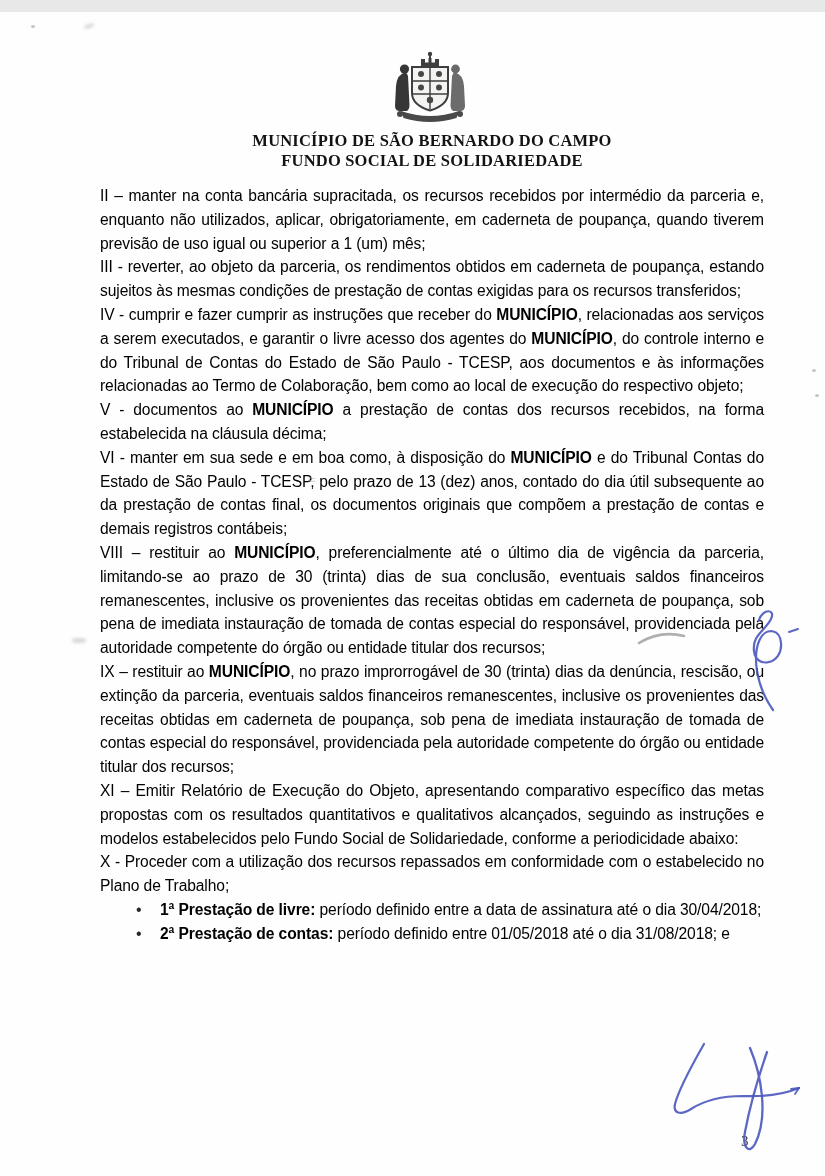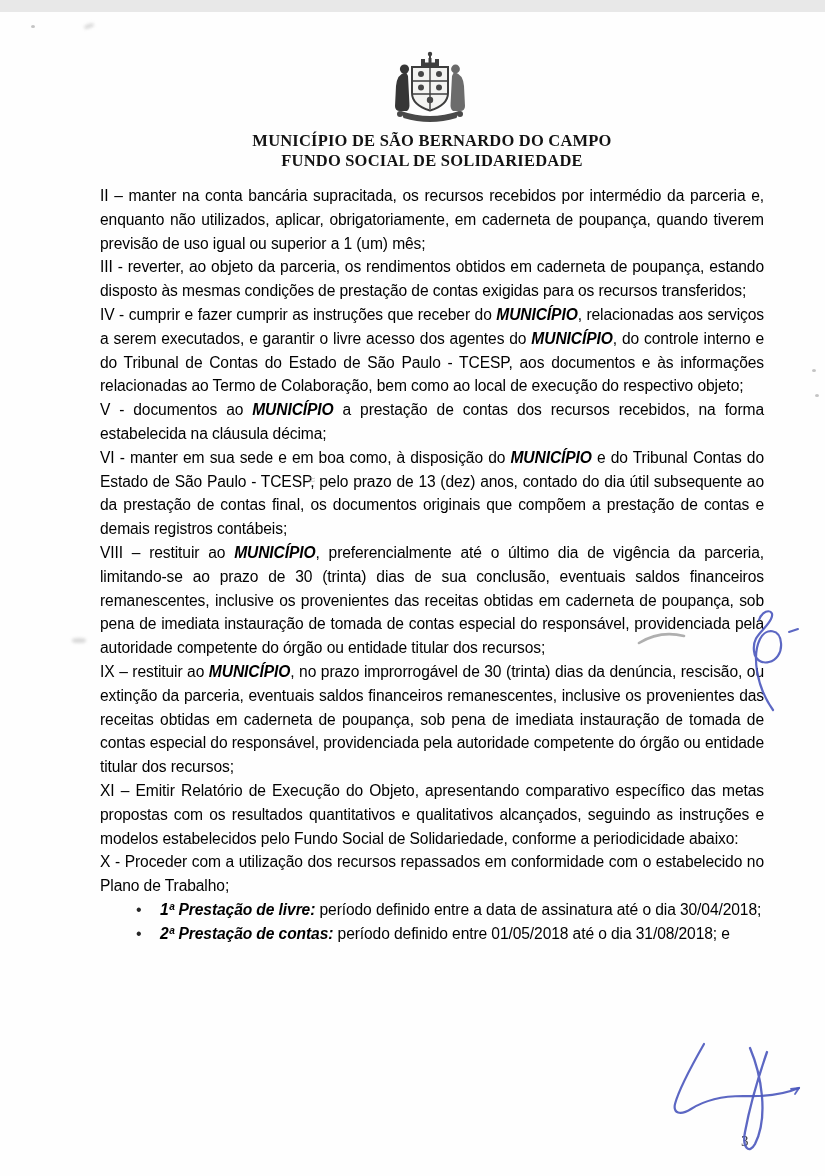--- a/index.html
+++ b/index.html
@@ -16,21 +16,21 @@
     font-weight:bold; font-size:16.5px; line-height:20px; color:#131313;
     letter-spacing:0.2px;
   }
   
   .doc-body {
     position:absolute; left:100px; top:172px; width:664px;
     font-size:15.6px; line-height:23.8px; letter-spacing:-0.1px;
     text-align:justify; color:#000000;
   }
   p.clause { margin:0; }
-  .b { font-weight:bold;font-style:italic; }
+  .b { font-weight:bold; }
   ul.bullets { margin:0; padding:0; list-style:none; }
   ul.bullets li { position:relative; padding-left:60px; text-align:justify; }
   ul.bullets li::before {
     content:"\2022"; position:absolute; left:36px; top:0;
     font-size:16px; color:#262626;
   }
   
   .pagenum {
     position:absolute; left:741px; top:1121px;
     font-family:"Liberation Serif", serif; font-size:15px; color:#3d3d46;
@@ -77,21 +77,21 @@
   </svg>
 
   <div class="header-titles">
     <div>MUNICÍPIO DE SÃO BERNARDO DO CAMPO</div>
     <div>FUNDO SOCIAL DE SOLIDARIEDADE</div>
   </div>
 
   <div class="doc-body">
     <div>
         <p class="clause"><span>II – manter na conta bancária supracitada, os recursos recebidos por intermédio da parceria e, enquanto não utilizados, aplicar, obrigatoriamente, em caderneta de poupança, quando tiverem previsão de uso igual ou superior a 1 (um) mês;</span></p>
-        <p class="clause"><span>III - reverter, ao objeto da parceria, os rendimentos obtidos em caderneta de poupança, estando disposto às mesmas condições de prestação de contas exigidas para os recursos transferidos;</span></p>
+        <p class="clause"><span>III - reverter, ao objeto da parceria, os rendimentos obtidos em caderneta de poupança, estando sujeitos às mesmas condições de prestação de contas exigidas para os recursos transferidos;</span></p>
         <p class="clause"><span>IV - cumprir e fazer cumprir as instruções que receber do </span><span class="b">MUNICÍPIO</span><span>, relacionadas aos serviços a serem executados, e garantir o livre acesso dos agentes do </span><span class="b">MUNICÍPIO</span><span>, do controle interno e do Tribunal de Contas do Estado de São Paulo - TCESP, aos documentos e às informações relacionadas ao Termo de Colaboração, bem como ao local de execução do respectivo objeto;</span></p>
         <p class="clause"><span>V - documentos ao </span><span class="b">MUNICÍPIO</span><span> a prestação de contas dos recursos recebidos, na forma estabelecida na cláusula décima;</span></p>
         <p class="clause"><span>VI - manter em sua sede e em boa como, à disposição do </span><span class="b">MUNICÍPIO</span><span> e do Tribunal Contas do Estado de São Paulo - TCESP, pelo prazo de 13 (dez) anos, contado do dia útil subsequente ao da prestação de contas final, os documentos originais que compõem a prestação de contas e demais registros contábeis;</span></p>
         <p class="clause"><span>VIII – restituir ao </span><span class="b">MUNICÍPIO</span><span>, preferencialmente até o último dia de vigência da parceria, limitando-se ao prazo de 30 (trinta) dias de sua conclusão, eventuais saldos financeiros remanescentes, inclusive os provenientes das receitas obtidas em caderneta de poupança, sob pena de imediata instauração de tomada de contas especial do responsável, providenciada pela autoridade competente do órgão ou entidade titular dos recursos;</span></p>
         <p class="clause"><span>IX – restituir ao </span><span class="b">MUNICÍPIO</span><span>, no prazo improrrogável de 30 (trinta) dias da denúncia, rescisão, ou extinção da parceria, eventuais saldos financeiros remanescentes, inclusive os provenientes das receitas obtidas em caderneta de poupança, sob pena de imediata instauração de tomada de contas especial do responsável, providenciada pela autoridade competente do órgão ou entidade titular dos recursos;</span></p>
         <p class="clause"><span>XI – Emitir Relatório de Execução do Objeto, apresentando comparativo específico das metas propostas com os resultados quantitativos e qualitativos alcançados, seguindo as instruções e modelos estabelecidos pelo Fundo Social de Solidariedade, conforme a periodicidade abaixo:</span></p>
         <p class="clause"><span>X - Proceder com a utilização dos recursos repassados em conformidade com o estabelecido no Plano de Trabalho;</span></p>
       </div>
     <ul class="bullets">
         <li><span class="b">1ª Prestação de livre:</span> período definido entre a data de assinatura até o dia 30/04/2018;</li>

